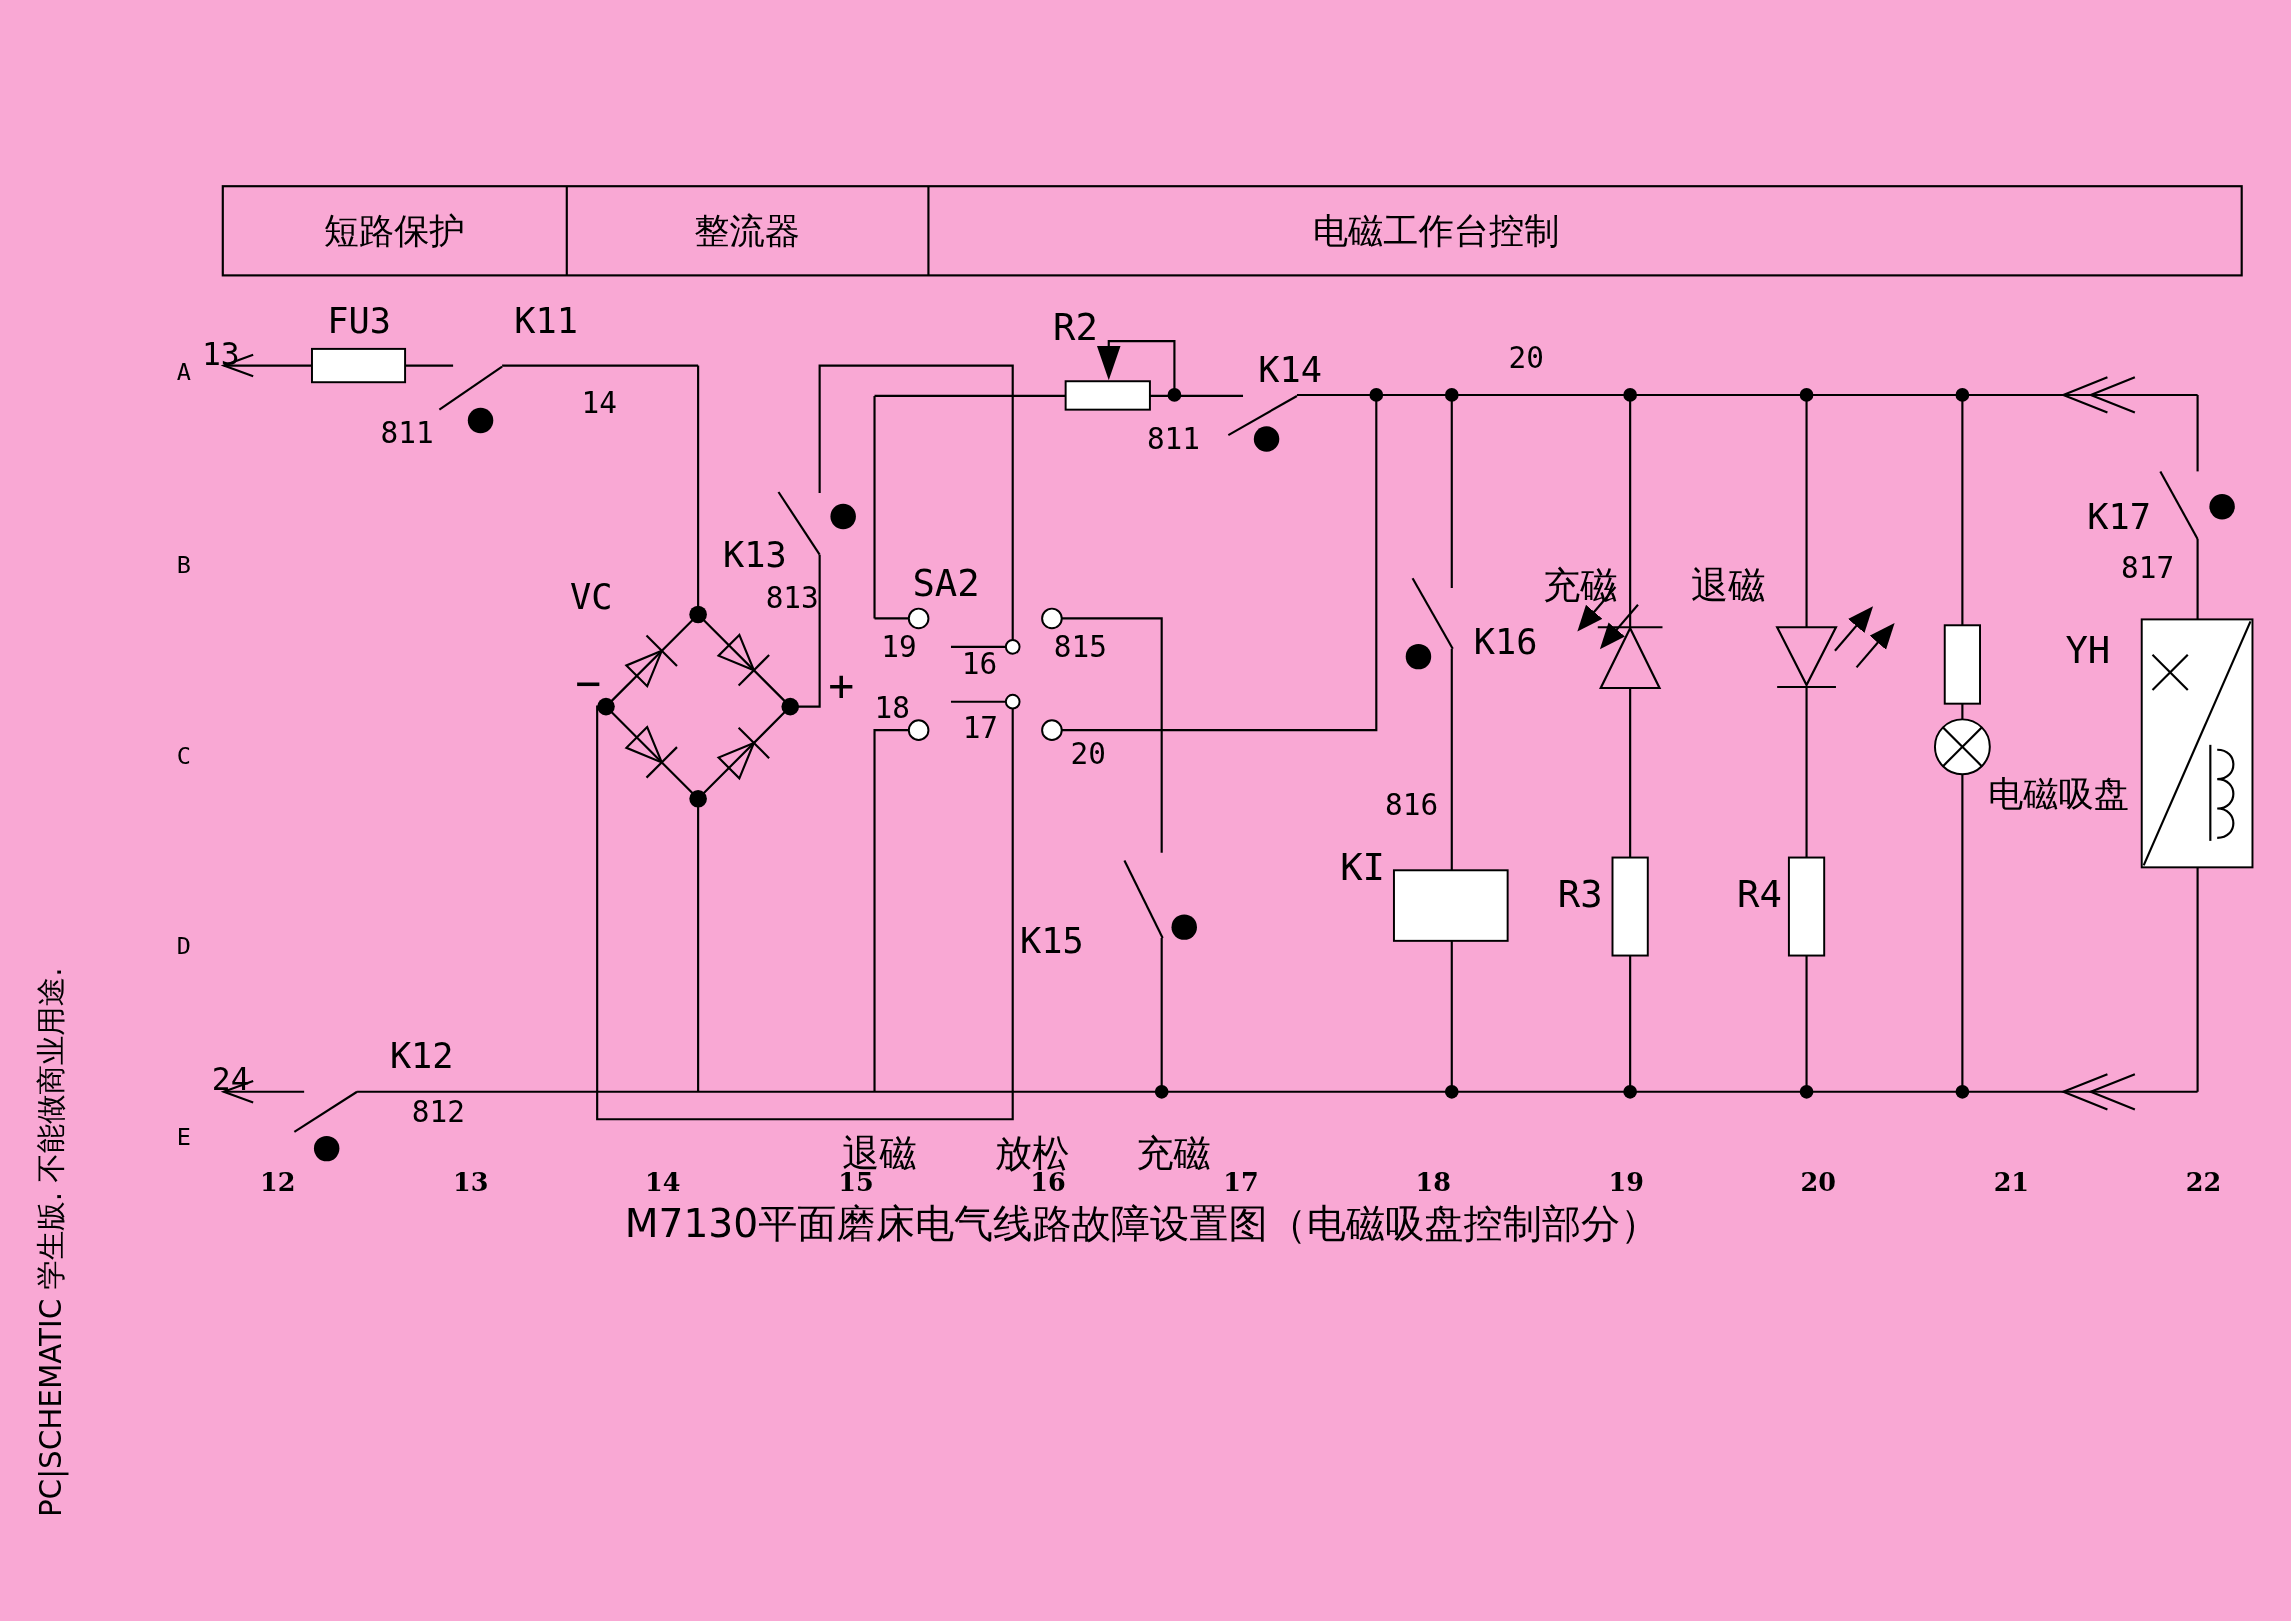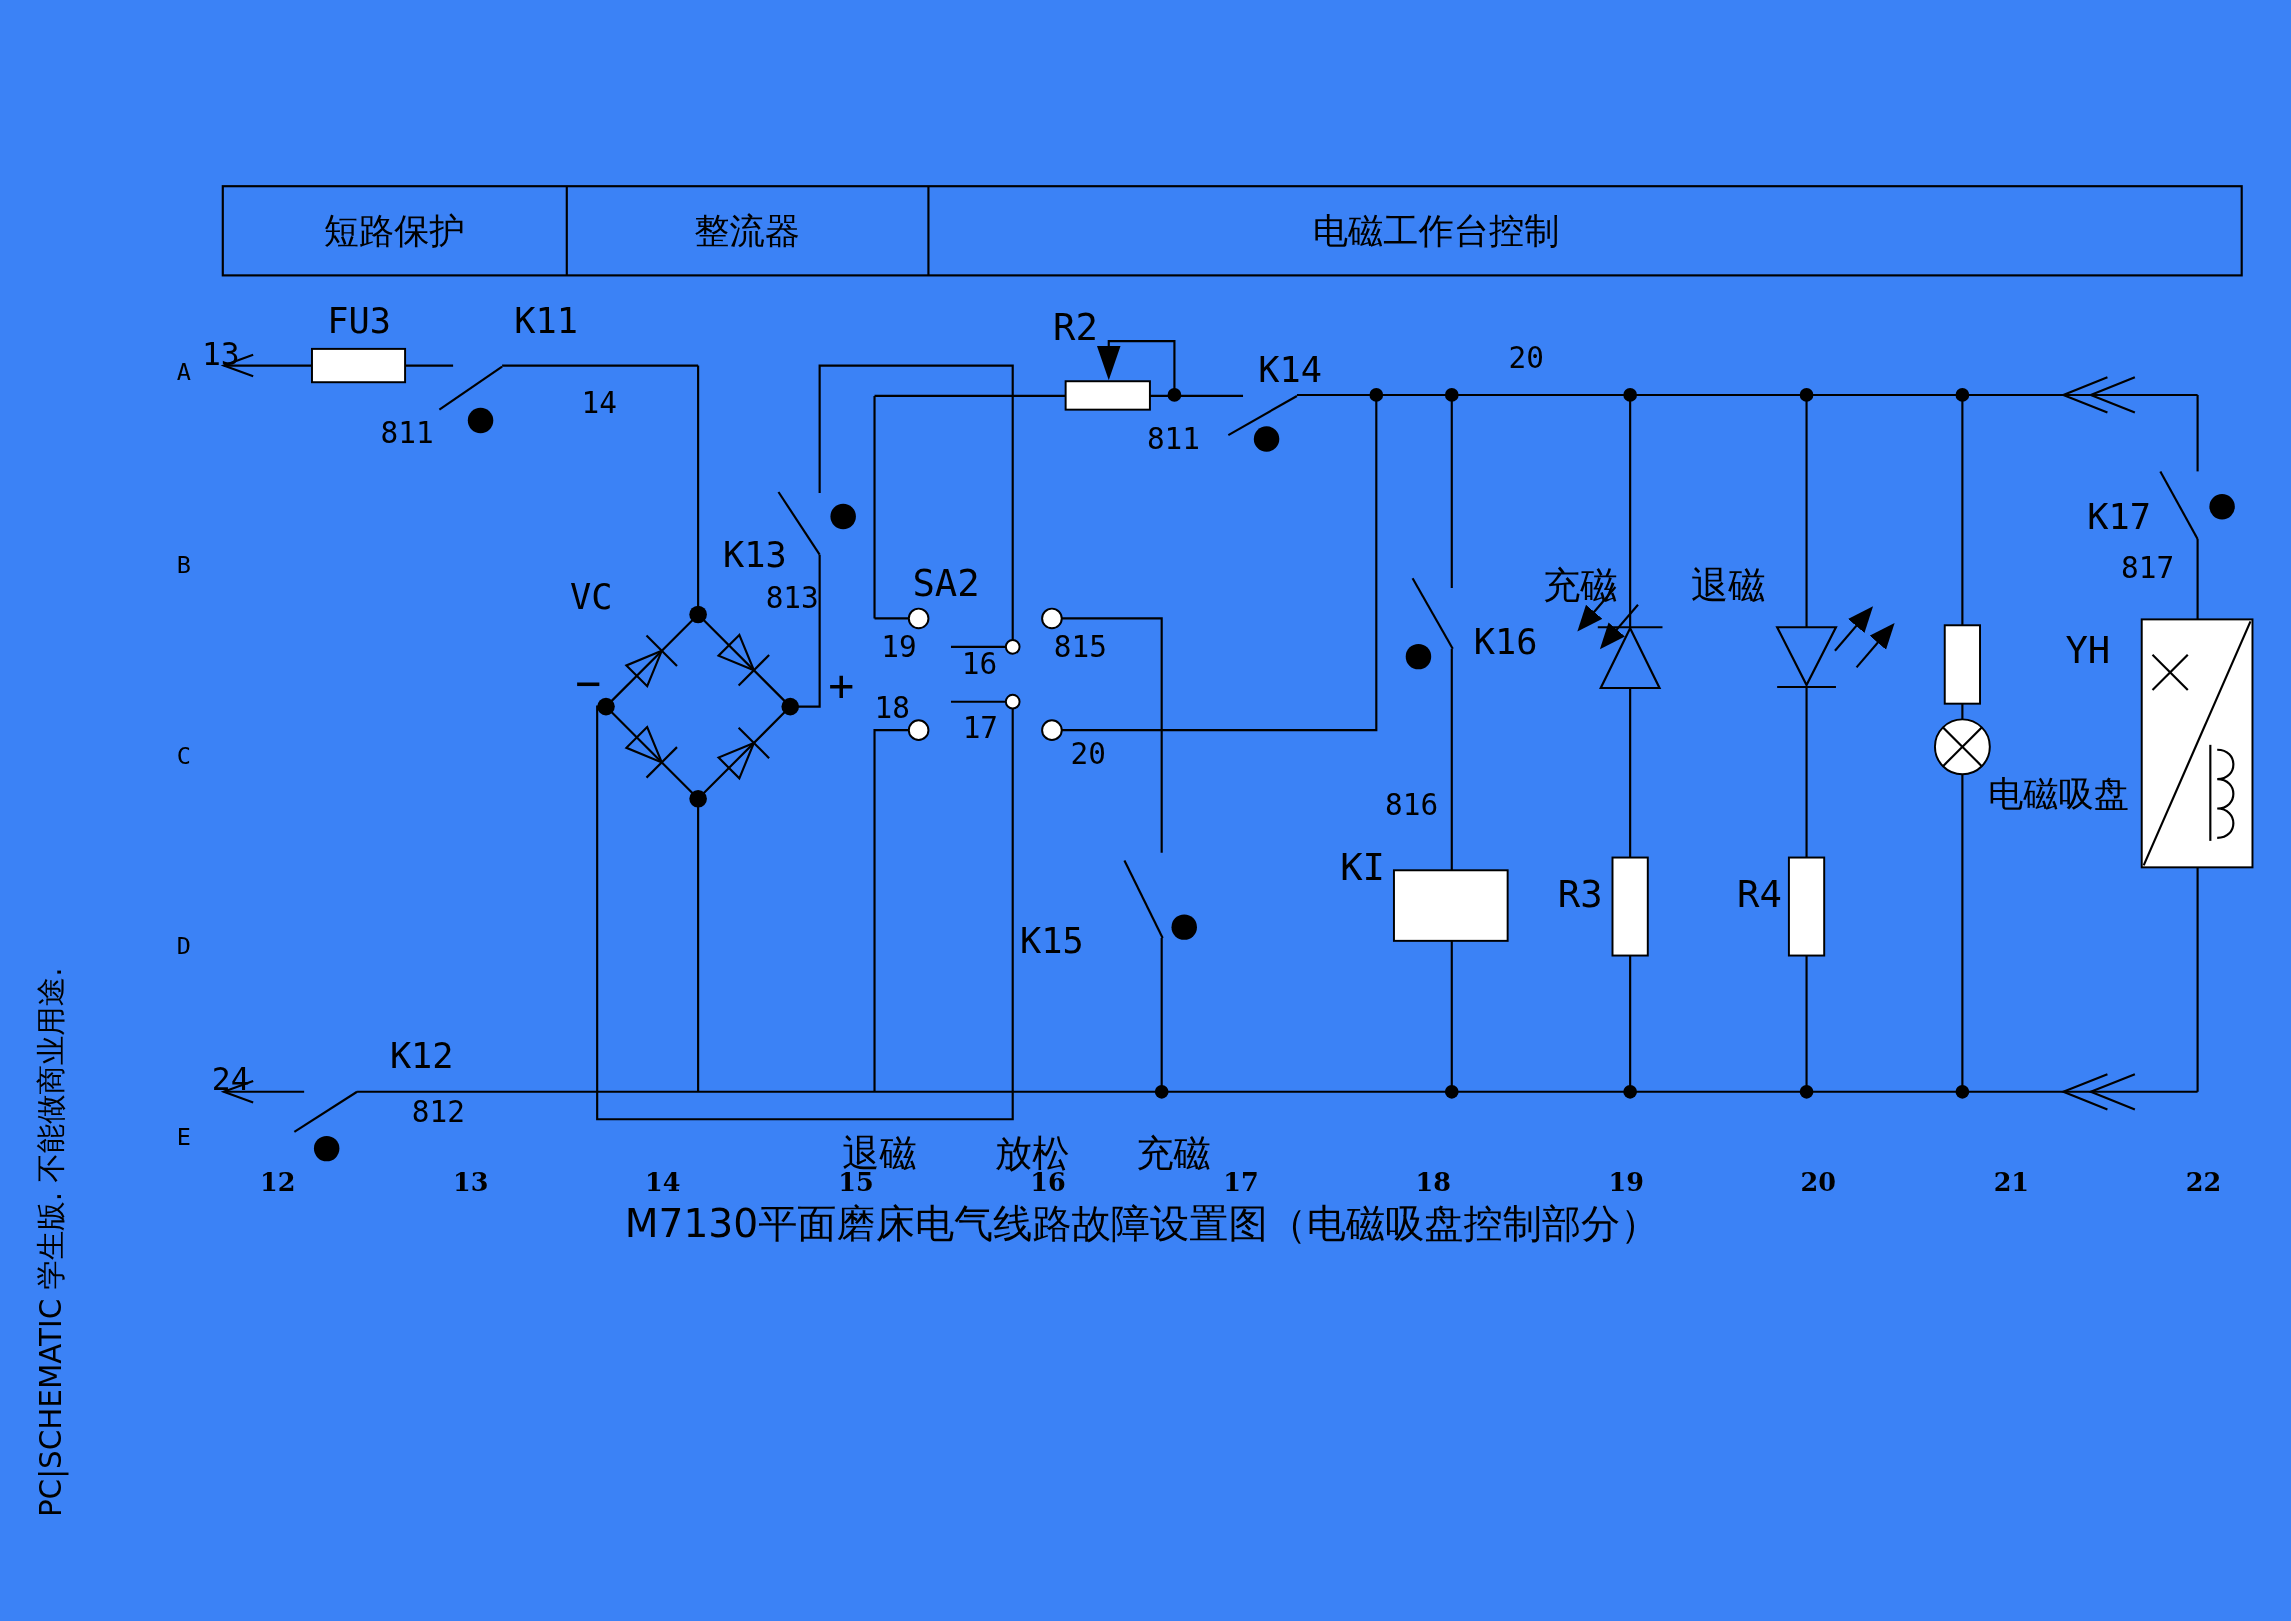--- a/index.html
+++ b/index.html
@@ -1,16 +1,16 @@
 <!DOCTYPE html>
 <html><head>
 <meta charset="utf-8">
 <style>
   html,body{margin:0;padding:0;background:#888;}
-  #page{width:2292px;height:1621px;background:#3b82f6;position:relative;margin:0 auto;
+  #page{width:2292px;height:1621px;background:#f9a8d4;position:relative;margin:0 auto;
         font-family:"DejaVu Sans Mono",monospace;}
   svg{position:absolute;left:0;top:0;}
   .wire{stroke:#000;stroke-width:2.2;fill:none;}
   .lbl{fill:#000;font-family:"DejaVu Sans Mono",monospace;}
   .cjk{fill:#000;font-family:"DejaVu Sans","Liberation Sans",sans-serif;}
   .num{fill:#000;font-family:"DejaVu Serif","Liberation Serif",serif;font-weight:bold;}
   .dotF{fill:#000;stroke:none;}
   .dotJ{fill:#000;stroke:none;}
   .oc{fill:#fff;stroke:#000;stroke-width:2;}
 </style>

